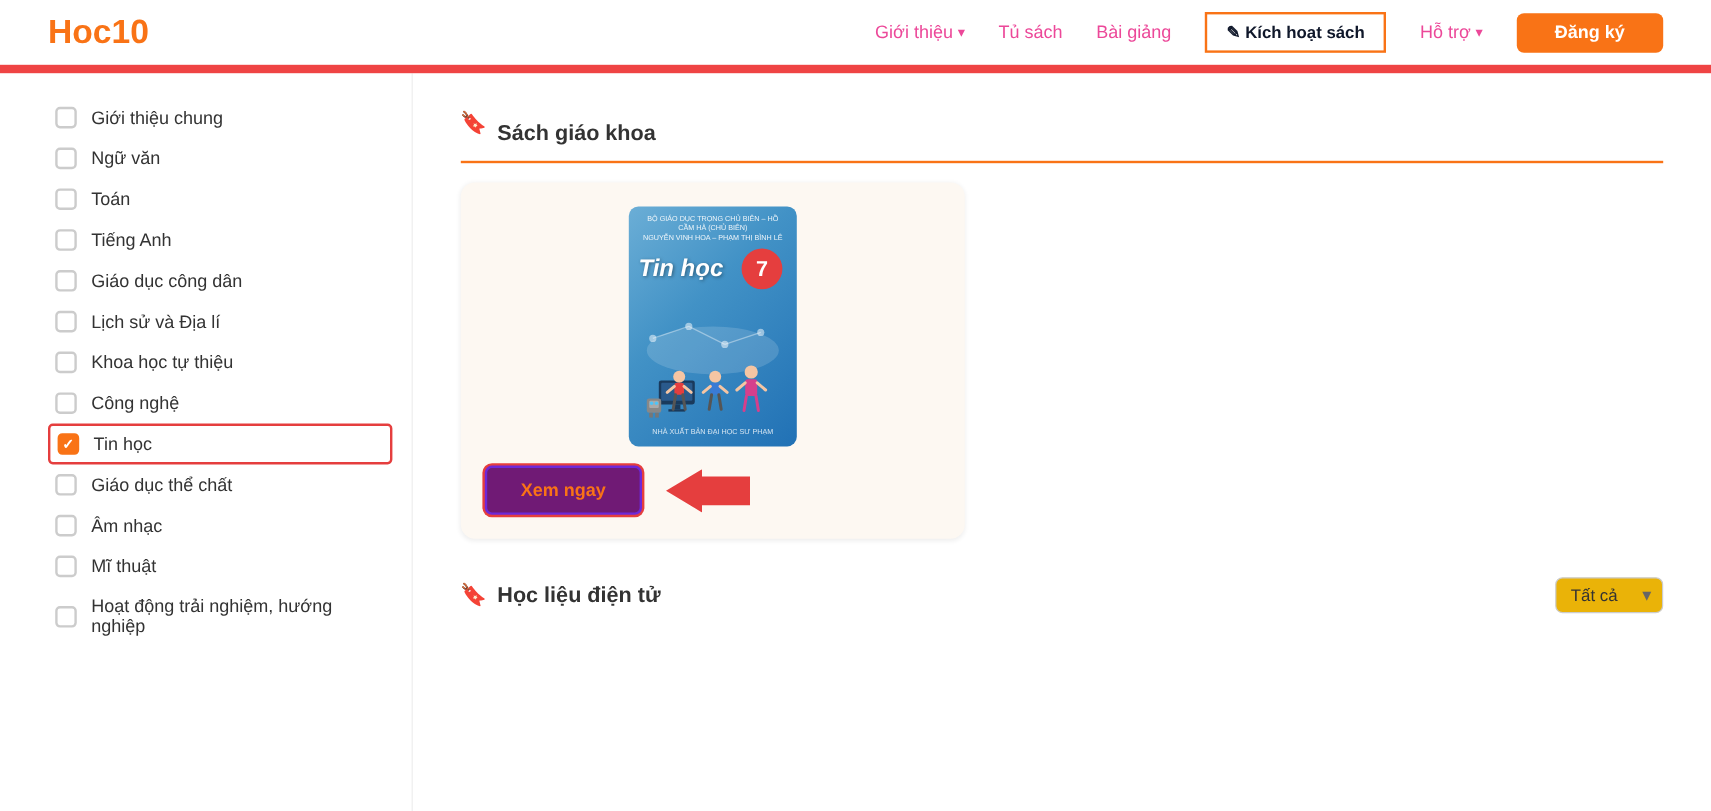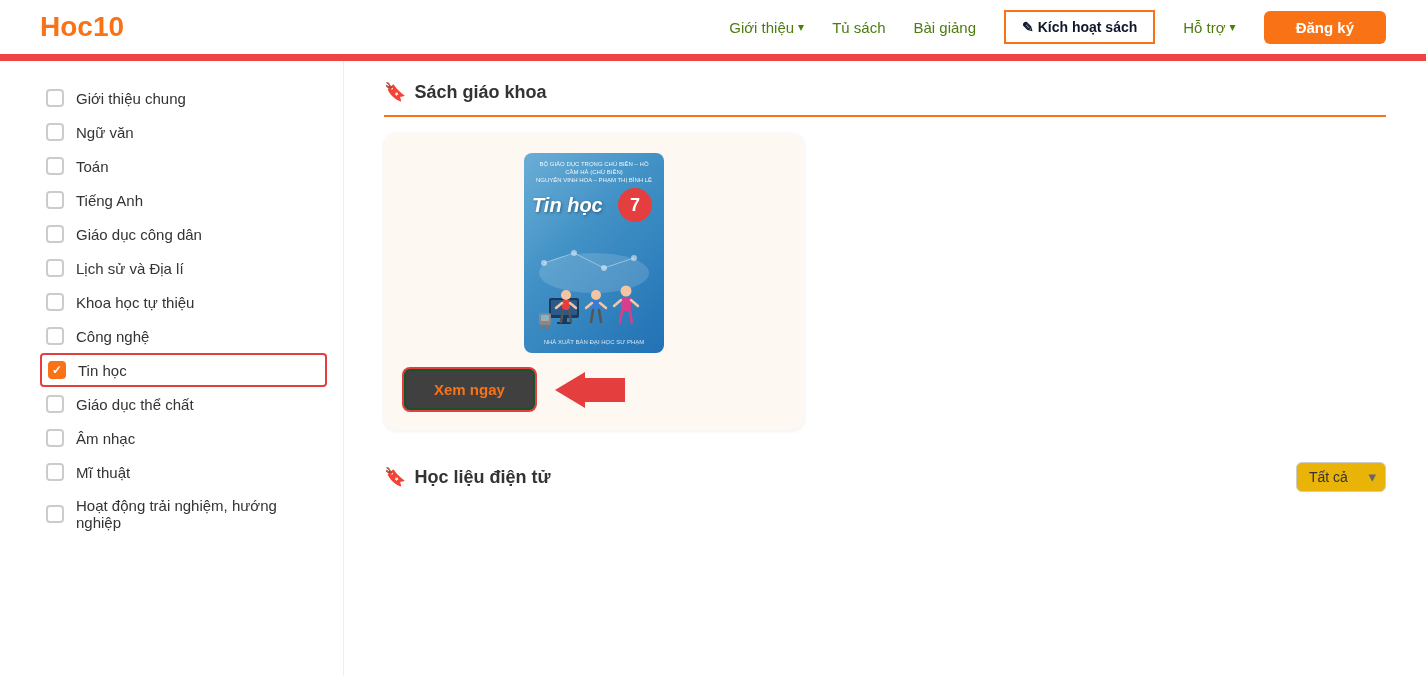--- a/index.html
+++ b/index.html
@@ -19,21 +19,21 @@
     }
     .logo {
       font-size: 28px;
       font-weight: 800;
       color: #1a1a2e;
     }
     .logo span { color: #f97316; }
     .nav { display: flex; align-items: center; gap: 28px; }
     .nav-item {
       font-size: 15px;
-      color: #4d7c0f;
+      color: #ec4899;
       cursor: pointer;
       display: flex;
       align-items: center;
       gap: 4px;
     }
     .btn-activate {
       border: 2px solid #f97316;
       color: #0f172a;
       background: #fff;
       padding: 7px 16px;
@@ -118,20 +118,21 @@
     .section-header {
       display: flex;
       align-items: center;
       gap: 8px;
       margin-bottom: 12px;
     }
     .section-title {
       font-size: 18px;
       font-weight: 700;
       color: #333;
+      margin-top: 20px;
     }
     .bookmark-icon {
       color: #f97316;
       font-size: 18px;
     }
     .section-divider {
       border: none;
       border-top: 2px solid #f97316;
       margin-bottom: 16px;
       width: 100%;
@@ -198,23 +199,23 @@
       color: rgba(255,255,255,0.8);
       text-align: center;
     }
 
     .xem-ngay-area {
       display: flex;
       align-items: center;
       gap: 20px;
     }
     .btn-xem-ngay {
-      border: 2px solid #14532d;
+      border: 2px solid #6d28d9;
       color: #f97316;
-      background: #404040;
+      background: #701a75;
       padding: 10px 28px;
       border-radius: 6px;
       cursor: pointer;
       font-size: 15px;
       font-weight: 600;
       box-shadow: 0 0 0 2px #e53e3e;
     }
 
     
     .bottom-section {

